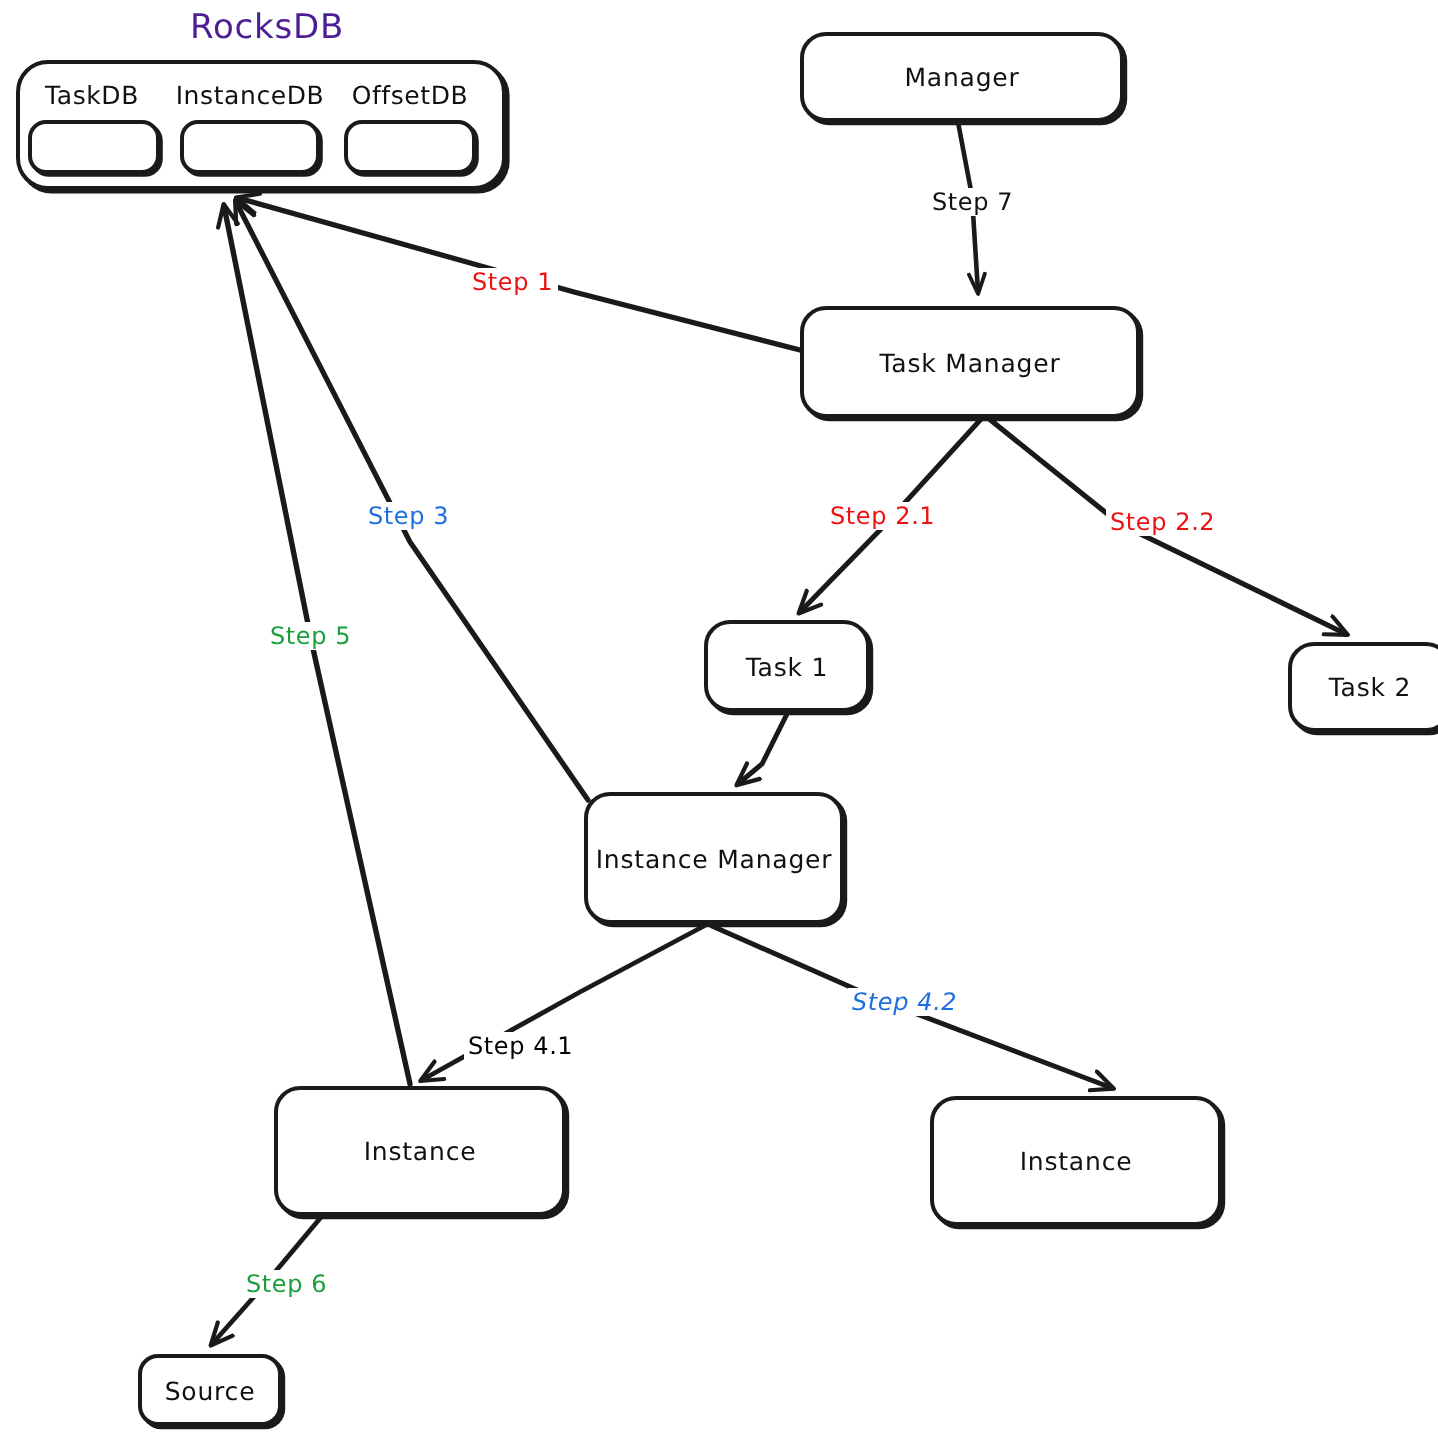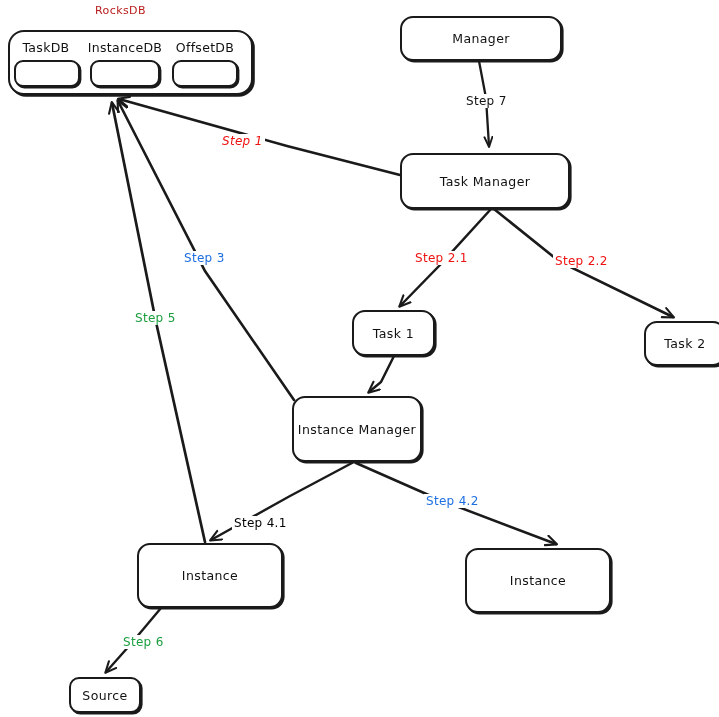--- a/index.html
+++ b/index.html
@@ -64,22 +64,22 @@
     position: absolute;
     box-sizing: border-box;
     border: 2.2px solid #1a1a1a;
     border-radius: 9px;
     background: #ffffff;
     box-shadow: 1.4px 1.4px 0 0 #1a1a1a;
     z-index: 4;
   }
   .group-title {
     position: absolute;
-    font-size: 11px;
-    color: #b91c1c;
+    font-size: 17px;
+    color: #4c1d95;
     letter-spacing: .4px;
     white-space: nowrap;
     z-index: 4;
   }
   .edge-label {
     position: absolute;
     font-size: 12px;
     letter-spacing: .3px;
     white-space: nowrap;
     background: #ffffff;
@@ -181,31 +181,31 @@
   </div>
 
   <div class="node shadow" style="left:465px; top:548px; width:146px; height:65px;">
     <span>Instance</span>
   </div>
 
   <div class="node shadow" style="left:69px; top:677px; width:72px; height:36px; border-radius:10px;">
     <span>Source</span>
   </div>
 
-  <div class="edge-label" style="left:220px; top:134px; color:#ee1111;font-style:italic;">Step 1</div>
+  <div class="edge-label" style="left:234px; top:134px; color:#ee1111;">Step 1</div>
 
   <div class="edge-label" style="left:464px; top:94px; color:#111111;">Step 7</div>
 
   <div class="edge-label" style="left:413px; top:251px; color:#ee1111;">Step 2.1</div>
 
   <div class="edge-label" style="left:553px; top:254px; color:#ee1111;">Step 2.2</div>
 
   <div class="edge-label" style="left:182px; top:251px; color:#1d6fe0;">Step 3</div>
 
   <div class="edge-label" style="left:232px; top:492px; color:#000000;margin-top:24px;">Step 4.1</div>
 
-  <div class="edge-label" style="left:424px; top:494px; color:#1d6fe0;">Step 4.2</div>
+  <div class="edge-label" style="left:424px; top:494px; color:#1d6fe0;font-style:italic;">Step 4.2</div>
 
   <div class="edge-label" style="left:133px; top:311px; color:#1a9e3e;">Step 5</div>
 
   <div class="edge-label" style="left:121px; top:635px; color:#1a9e3e;text-align:center;">Step 6</div>
 
 </div>
 
 </body></html>

